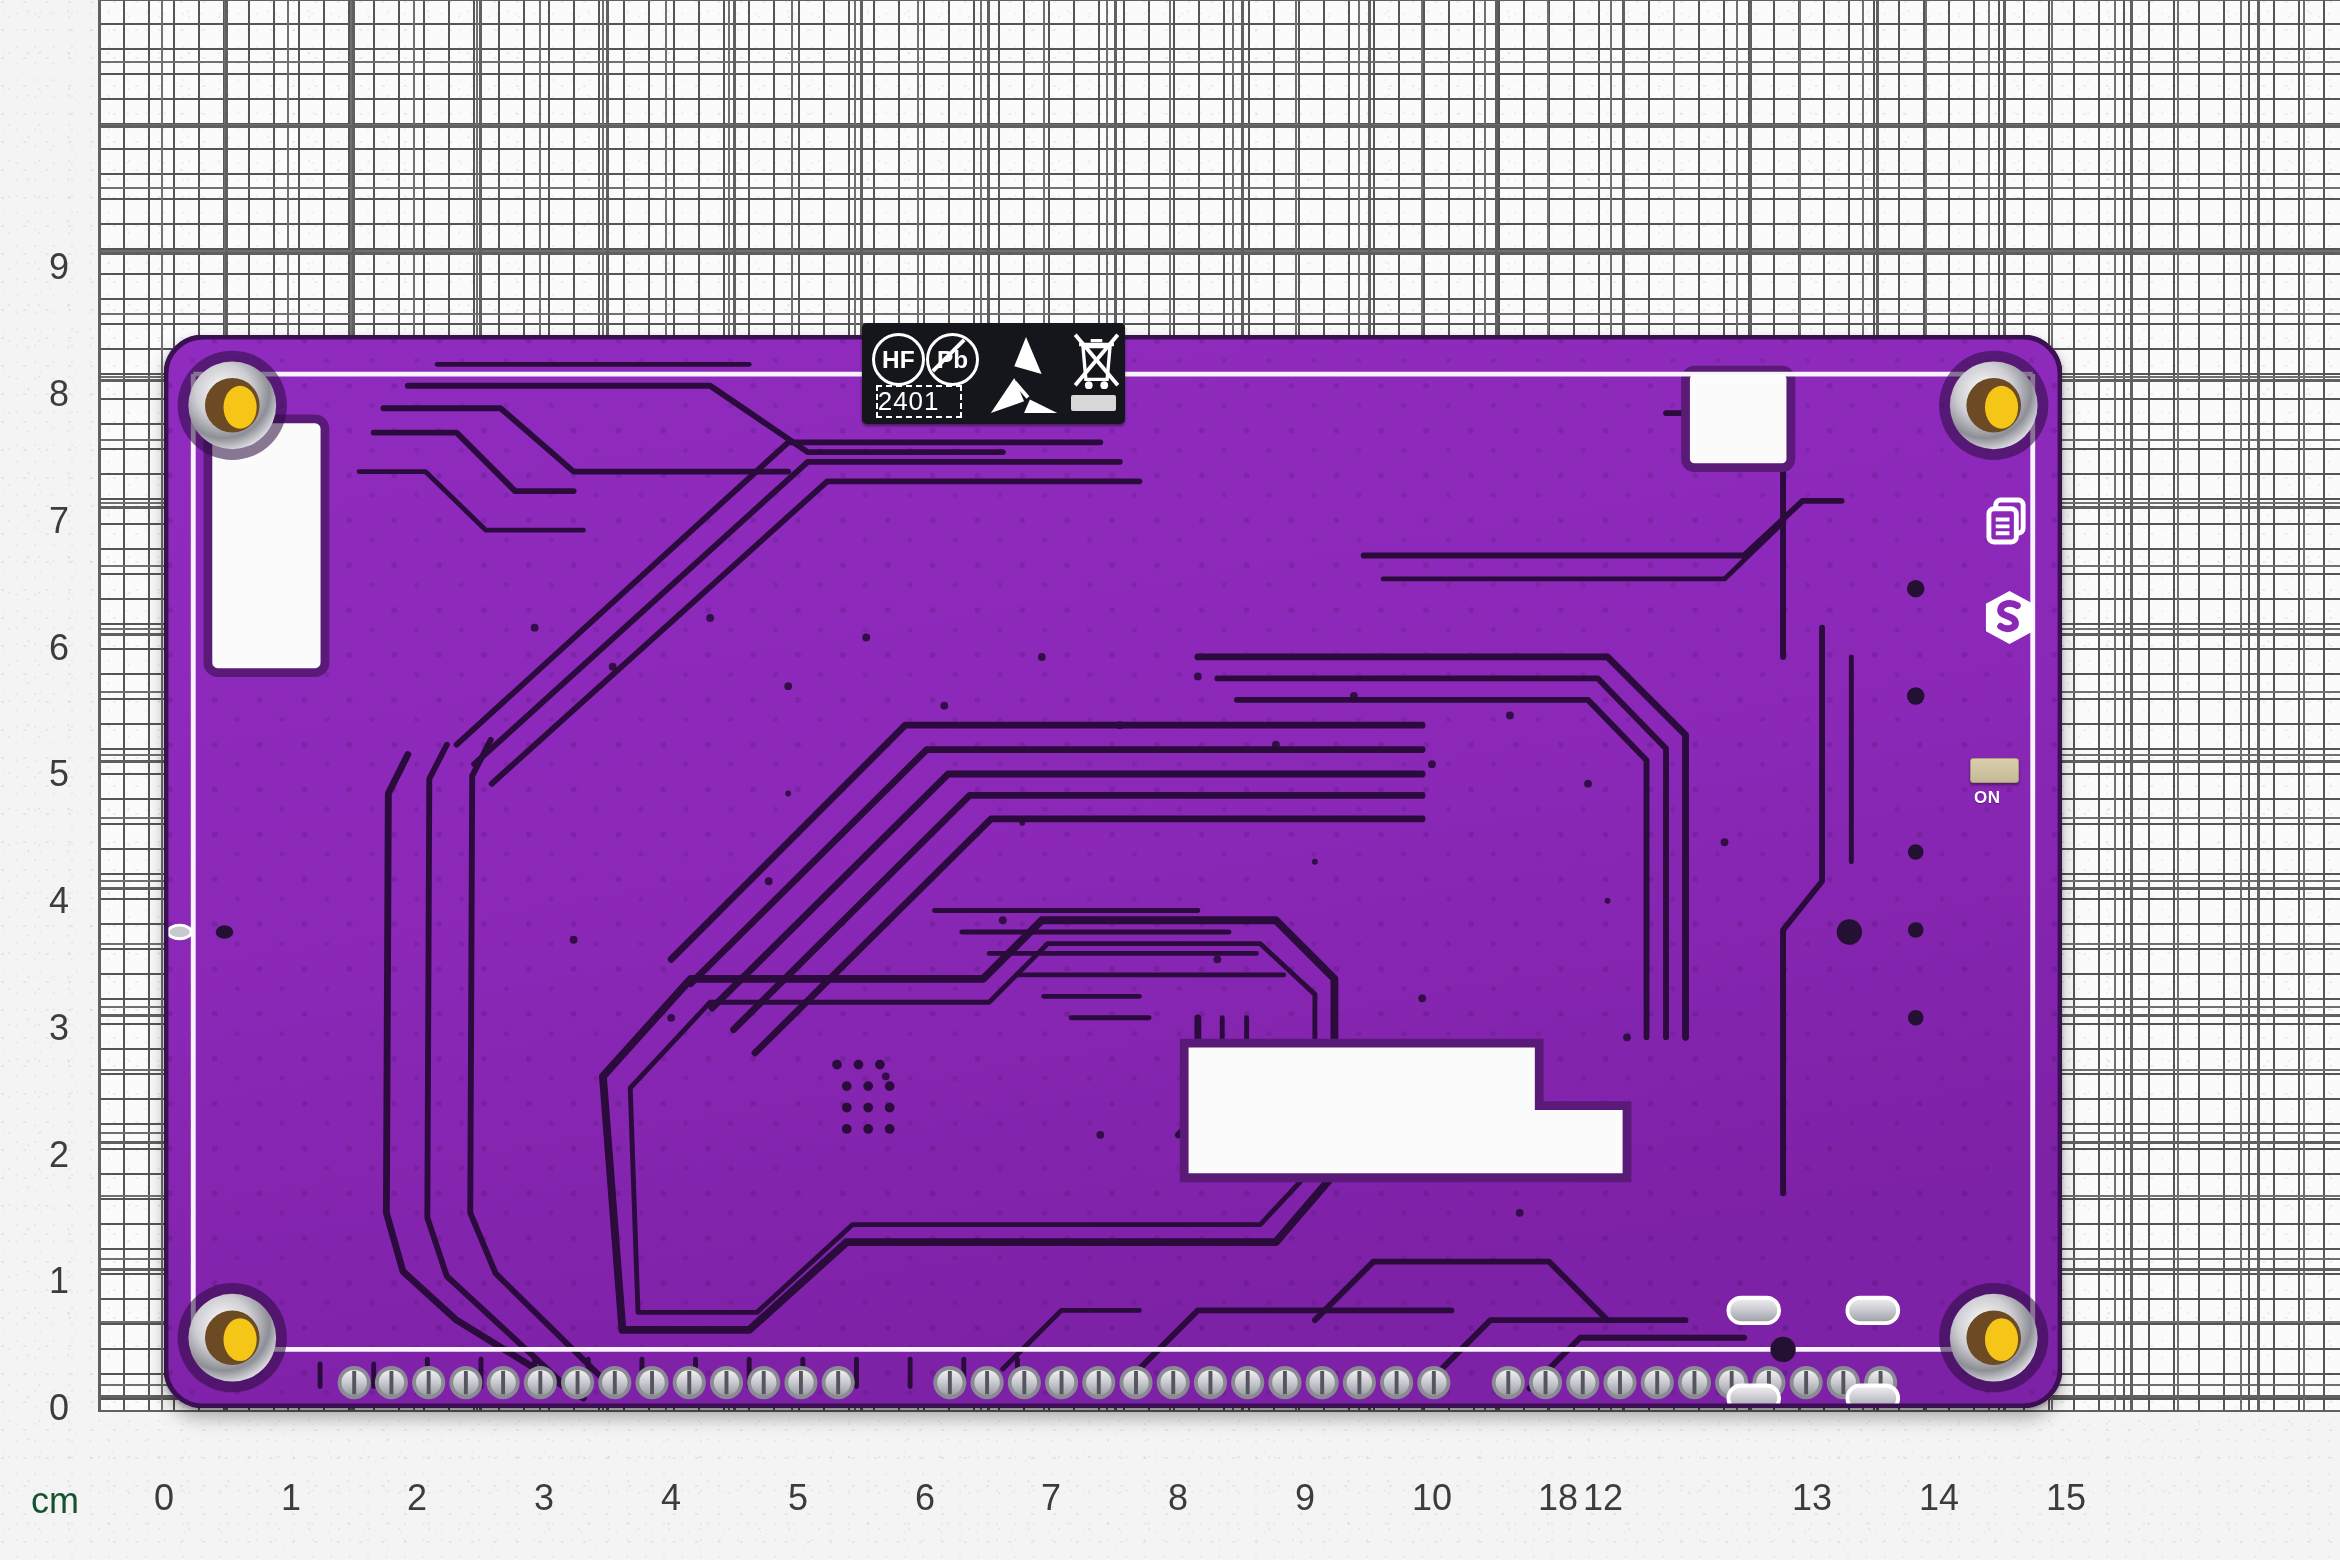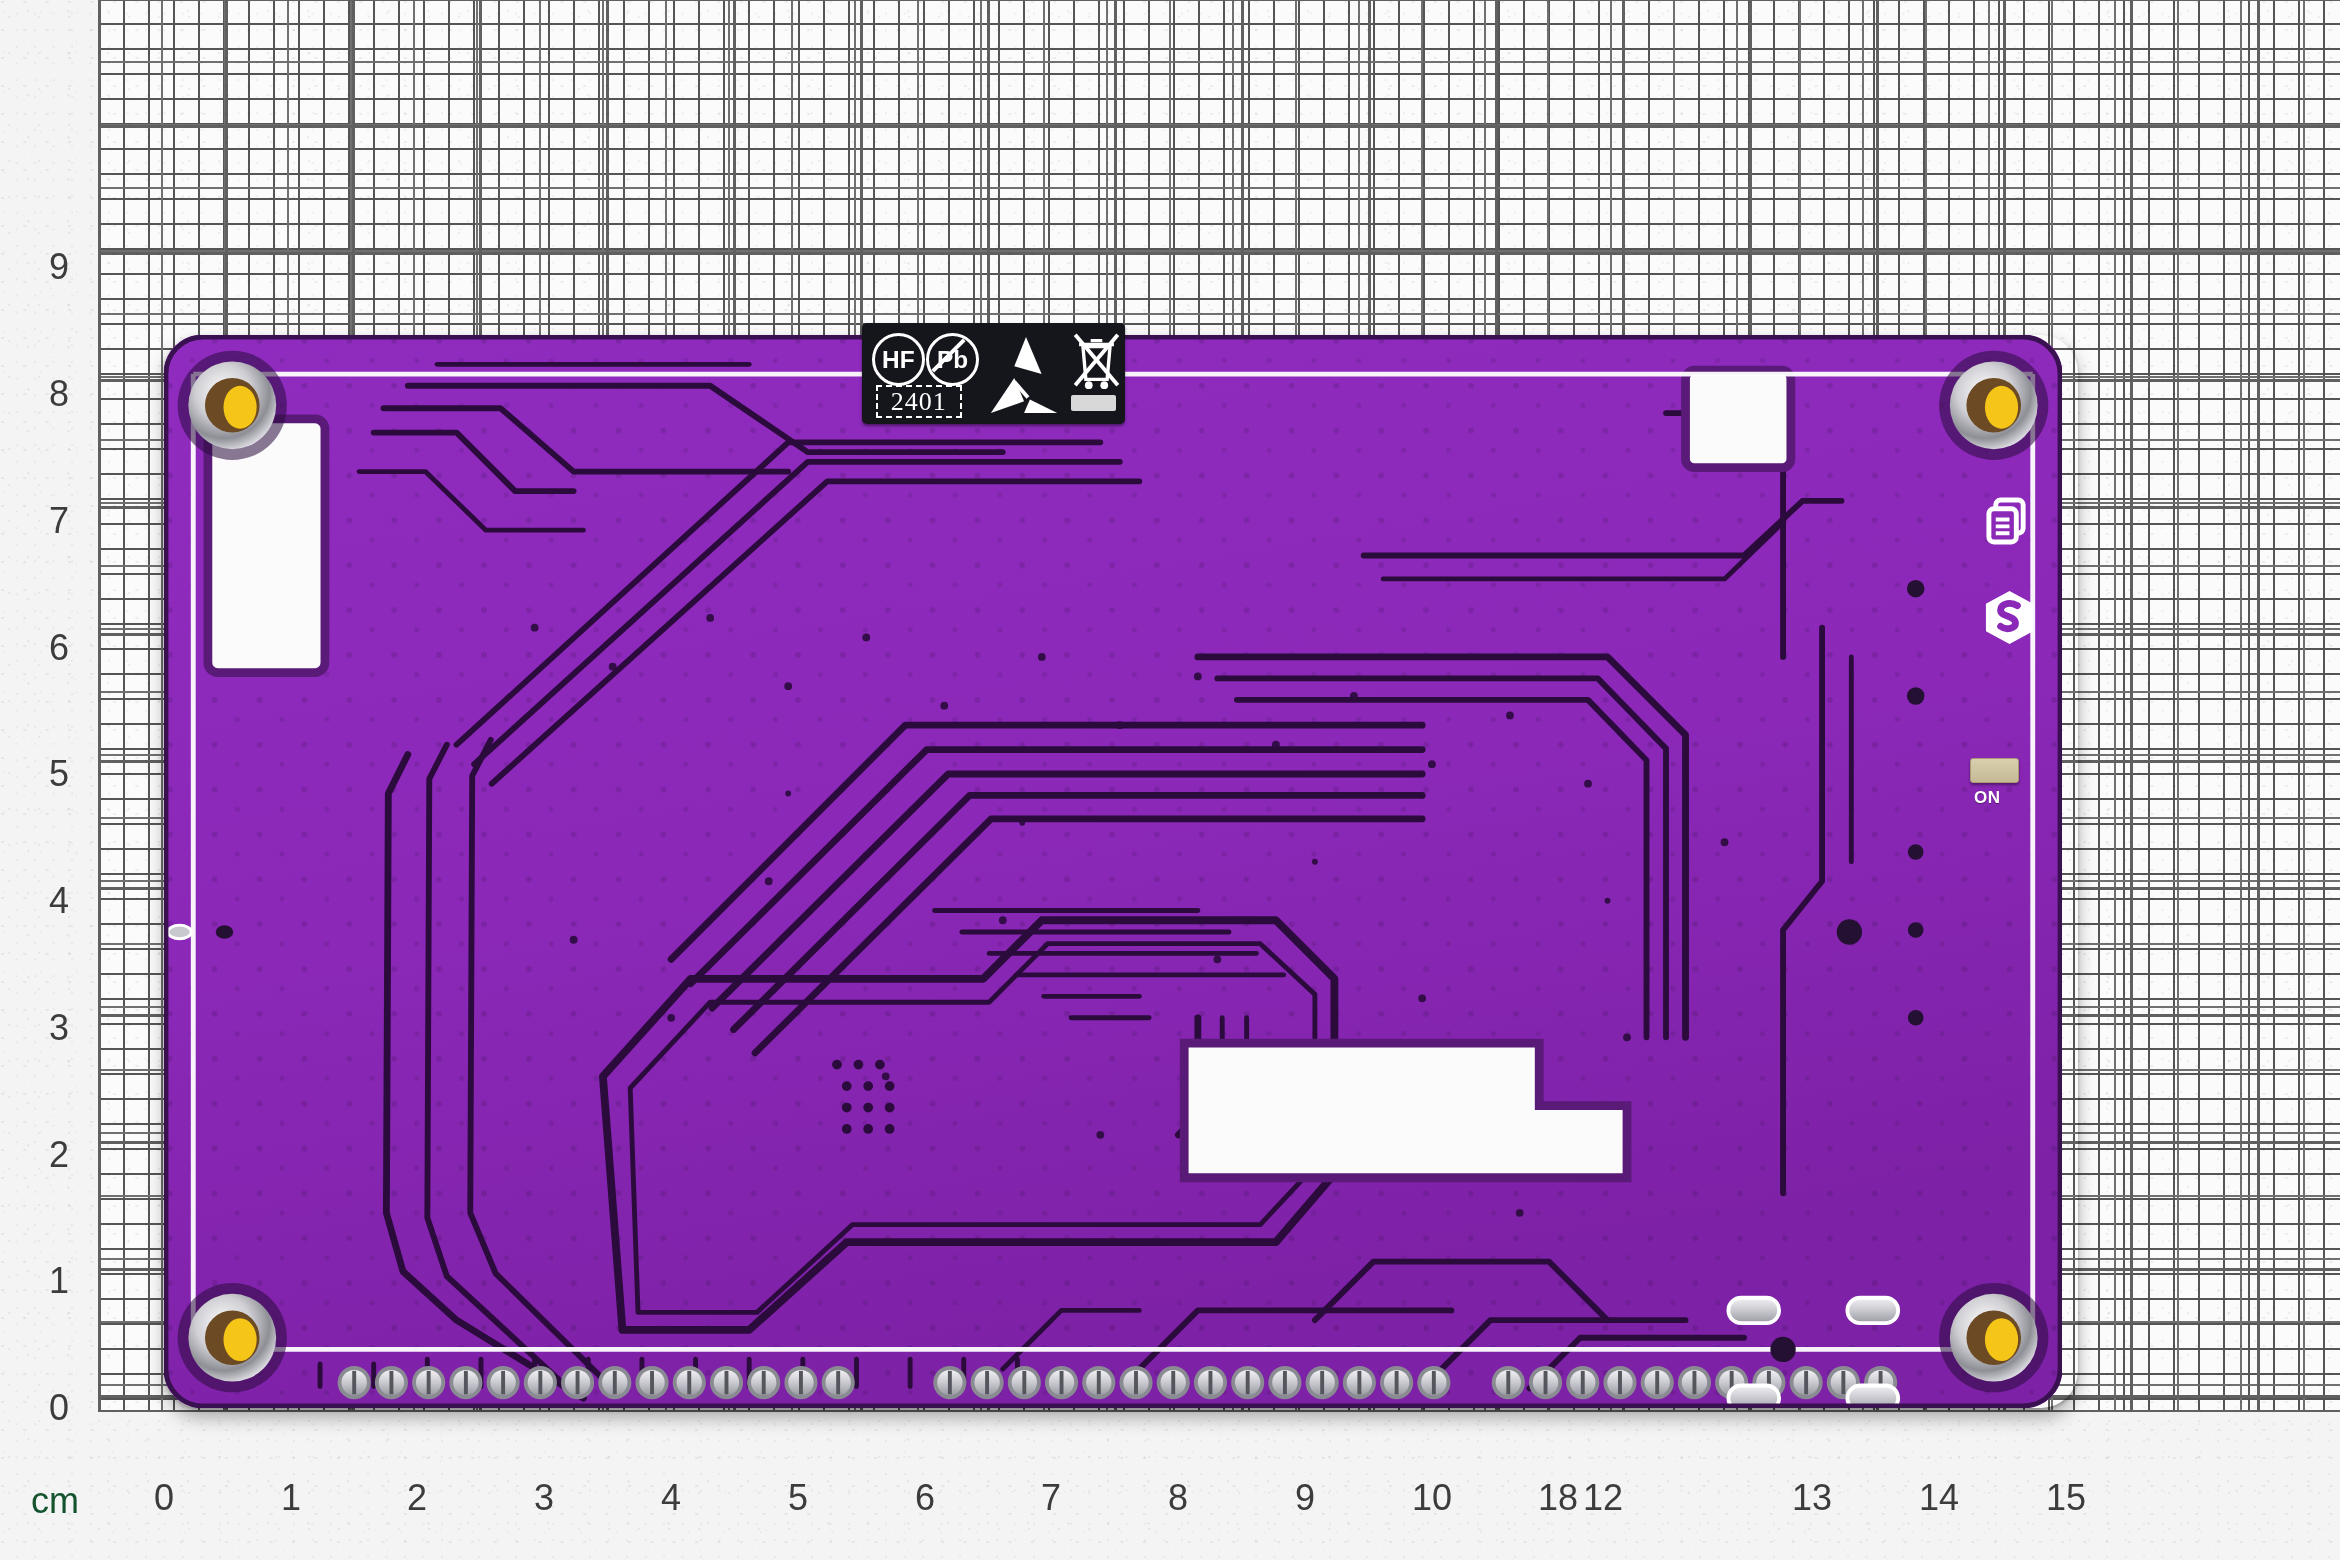--- a/index.html
+++ b/index.html
@@ -72,21 +72,21 @@
   }
   .x-label{transform:translateX(-50%);top:1480px;}
   .y-label{transform:translateY(-50%);right:2272px;text-align:right;}
   #unit-label{position:absolute;left:31px;top:1480px;color:#14532d;font-size:36px;}
 
   
   #pcb-wrap{position:absolute;left:0;top:0;width:2341px;height:1560px;}
   #pcb{
     position:absolute;
     left:164px;top:335px;
-    width:1898px;height:1073px;padding-left:16px;
+    width:1898px;height:1073px;
   }
   .board-shadow{
     position:absolute;left:0;top:0;width:100%;height:100%;
     border-radius:37px;
     box-shadow:0 9.8px 17.6px rgba(0,0,0,.30), 0 2px 3.9px rgba(0,0,0,.25);
   }
   svg.board{position:absolute;left:0;top:0;}
 
   
   #rohs-label{
@@ -103,23 +103,23 @@
     position:absolute;
     border:3.9px solid #fff;border-radius:50%;
     color:#fff;font-size:24.4px;font-weight:bold;
     display:flex;align-items:center;justify-content:center;
     font-family:"Liberation Sans", sans-serif;
   }
   .lbl-box{
     position:absolute;
     border:2px dashed #fff;
     color:#fff;font-size:26px;
-    display:flex;align-items:center;justify-content:center;
+    display:flex;align-items:center;
     letter-spacing:1px;
-    font-family:Liberation Serif, serif;
+    font-family:Liberation Sans, sans-serif;
   }
   .lbl-bar{position:absolute;background:#d8d8d8;border-radius:2px;}
 
   
   .silk-icon{position:absolute;}
   #on-text{
     position:absolute;
     color:#fff;font-size:17px;font-weight:bold;
     letter-spacing:0.5px;
     font-family:"Liberation Sans", sans-serif;

